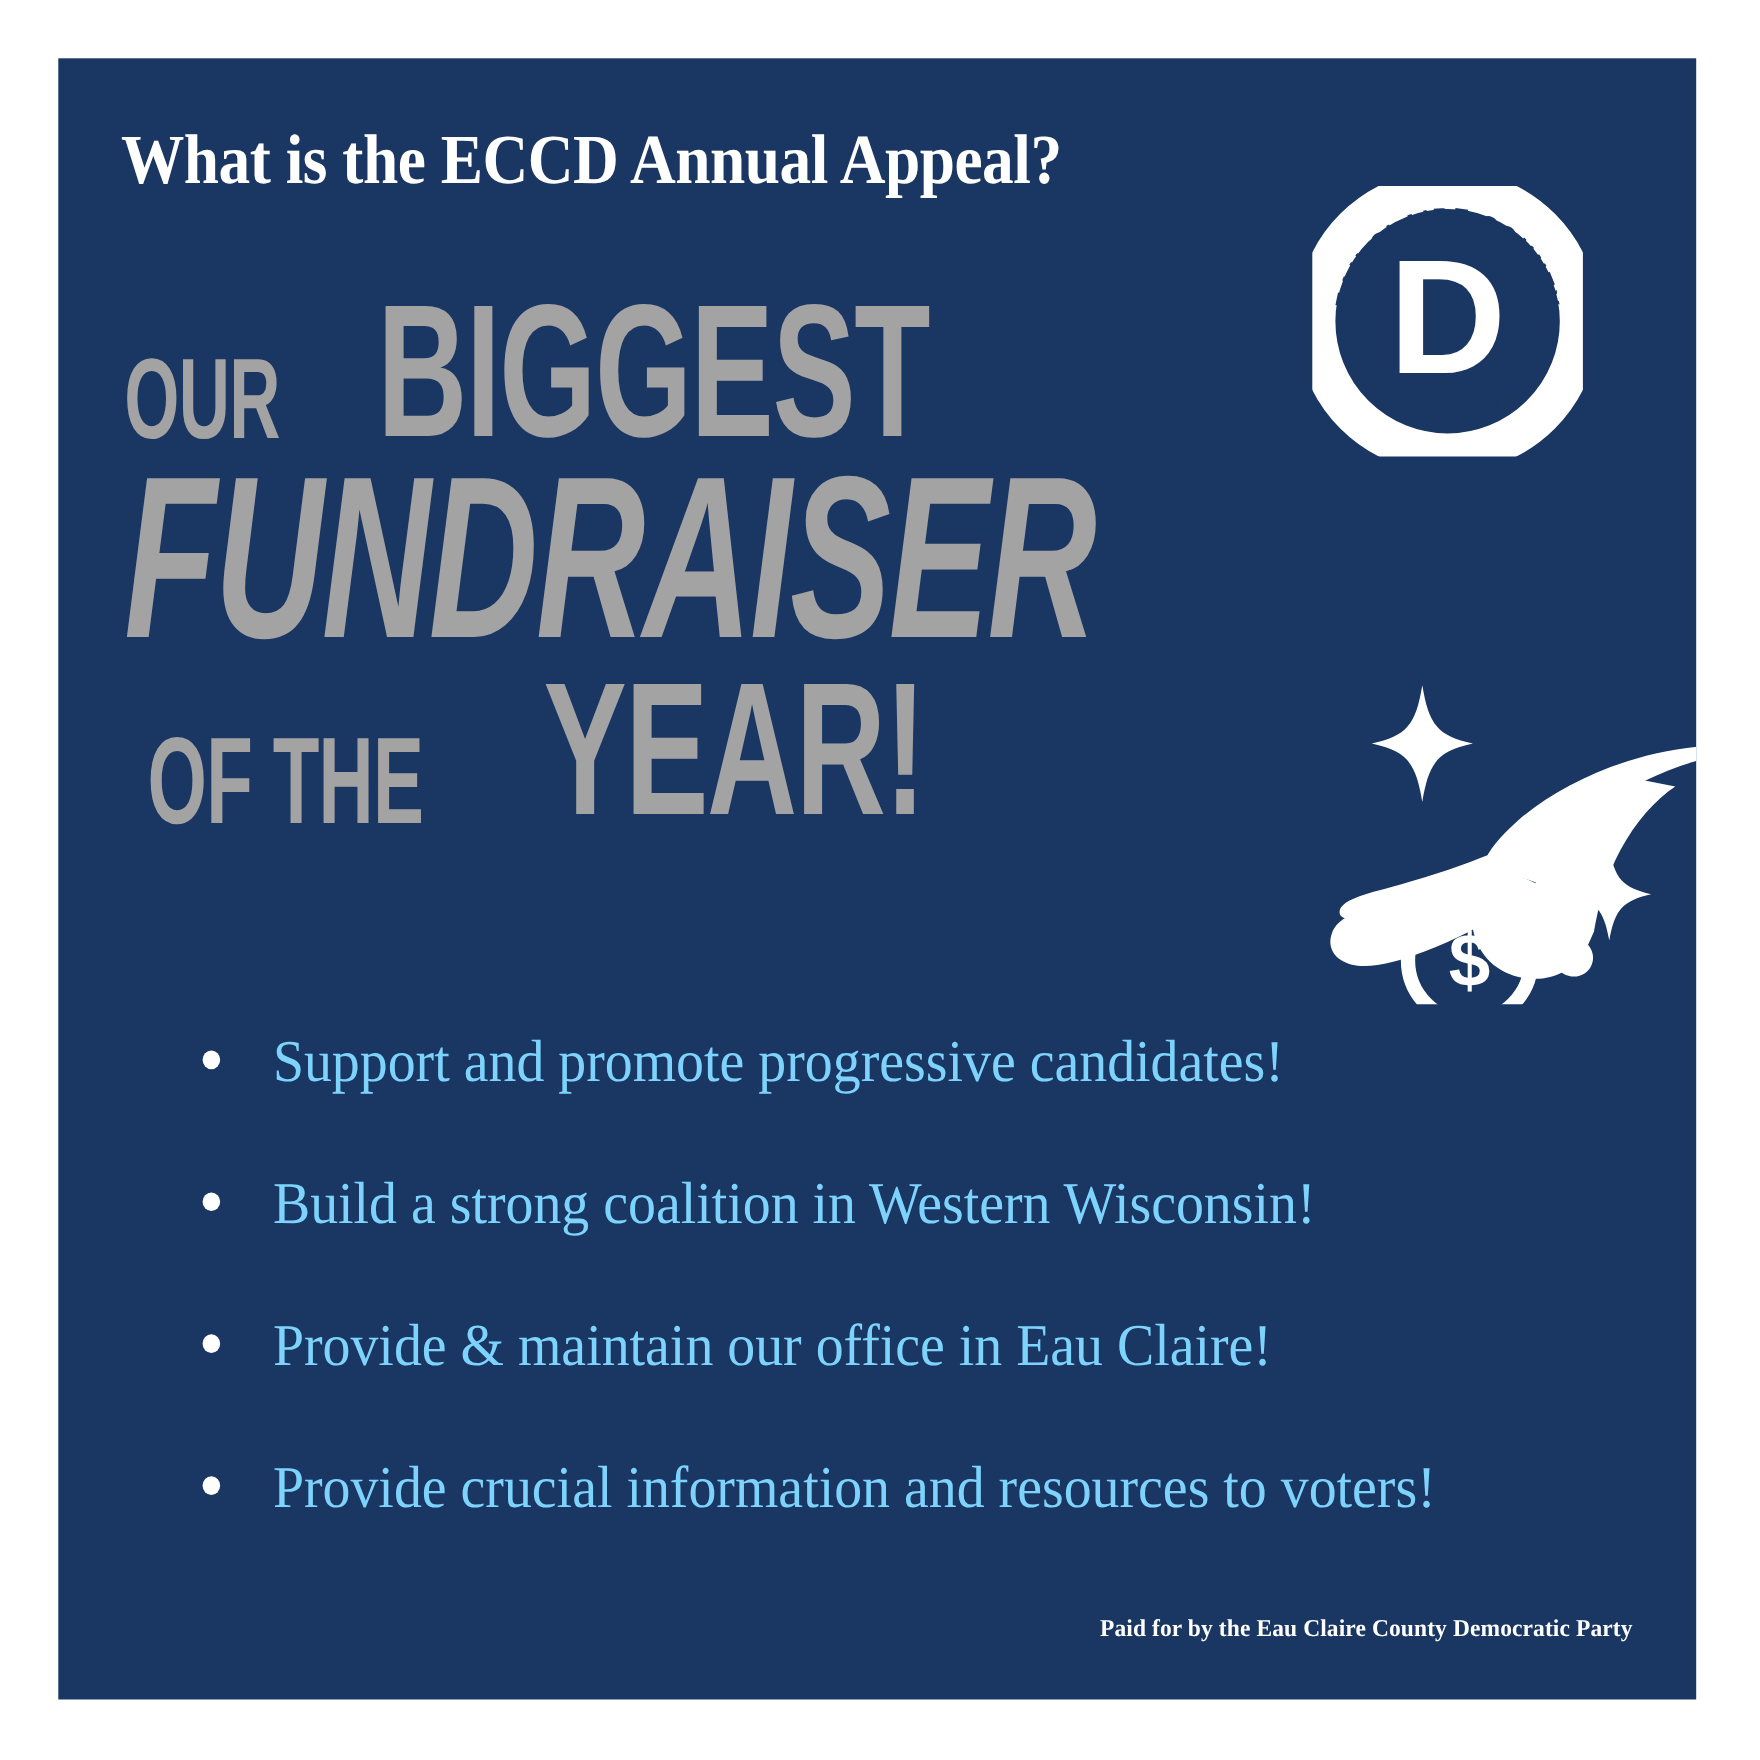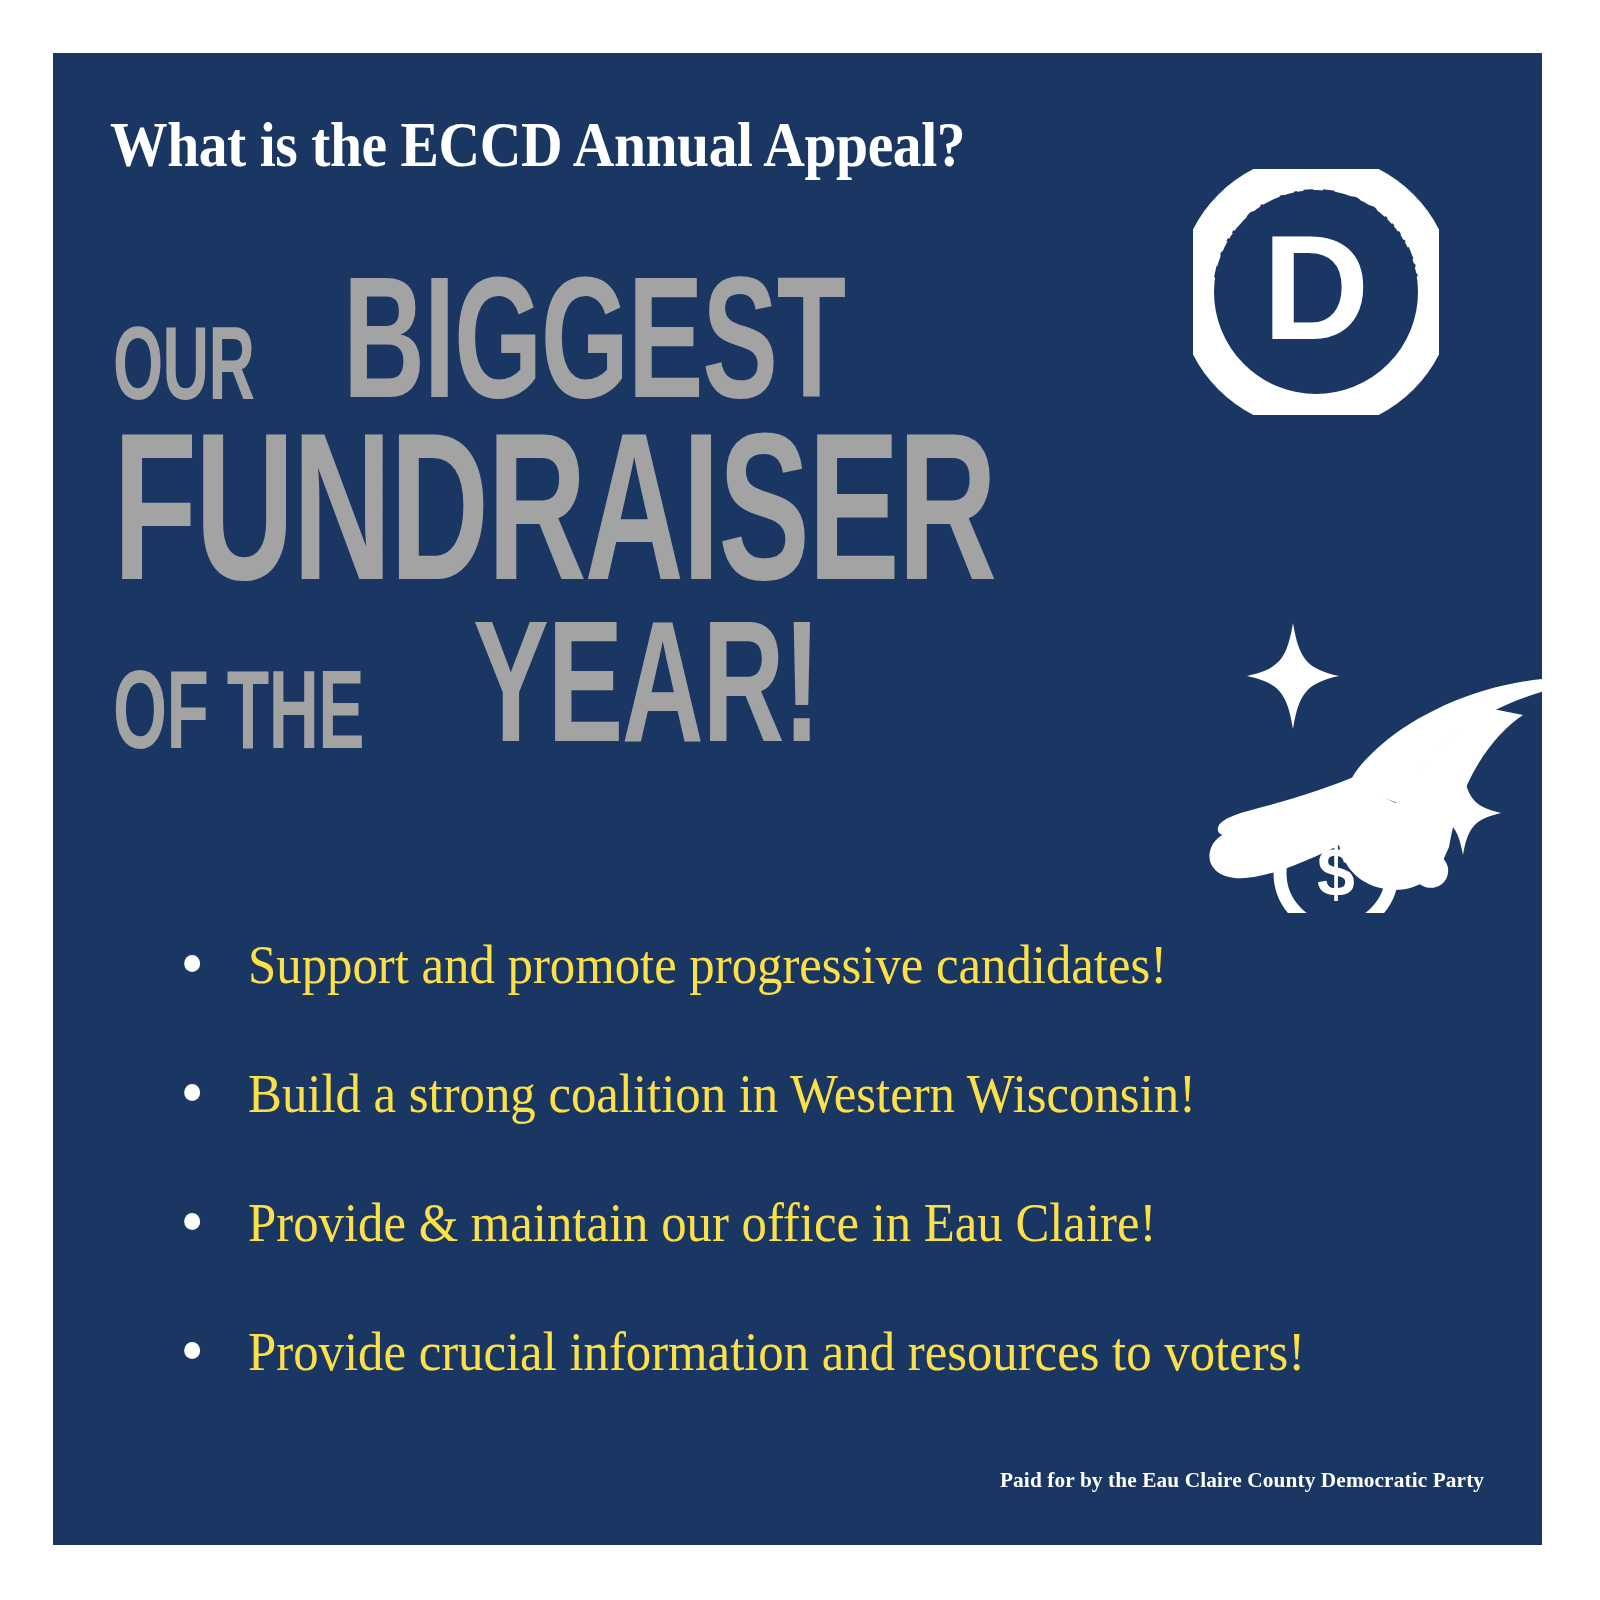--- a/index.html
+++ b/index.html
@@ -68,28 +68,28 @@
     position: absolute; left: 0; bottom: 0;
     font-size: 104px; letter-spacing: -1px;
     transform: scaleX(0.62);
   }
   #hl1 .lg {
     position: absolute; left: 230px; bottom: -4px;
     font-size: 172px; letter-spacing: -2px;
     transform: scaleX(0.66);
   }
   
-  #hl2 { position: relative; height: 190px; }
+  #hl2 { position: relative; height: 190px; font-style: italic; }
   #hl2 .lg {
     position: absolute; left: 0; bottom: 0;
     font-size: 210px; letter-spacing: -3px;
     transform: scaleX(0.655);
   }
   
-  #hl3 { position: relative; height: 160px; }
+  #hl3 { position: relative; height: 160px; margin-left: 21px; }
   #hl3 .sm {
     position: absolute; left: 0; bottom: 0;
     font-size: 112px; letter-spacing: -1px;
     transform: scaleX(0.62);
   }
   #hl3 .lg {
     position: absolute; left: 360px; bottom: 2px;
     font-size: 172px; letter-spacing: -2px;
     transform: scaleX(0.66);
   }
@@ -113,21 +113,21 @@
     height: 440px;
   }
   #hand svg { display: block; width: 400px; height: 440px; }
 
   
   #bullets {
     position: absolute;
     left: 118px;
     top: 880px;
     width: 1330px;
-    color: #fde047;
+    color: #7dd3fc;
   }
   .bullet {
     position: relative;
     padding-left: 82px;
     margin-bottom: 63px;
     font-family: "Liberation Serif", serif;
     font-size: 54px;
     line-height: 1.22;
     letter-spacing: 0px;
     transform: scaleX(0.94);

